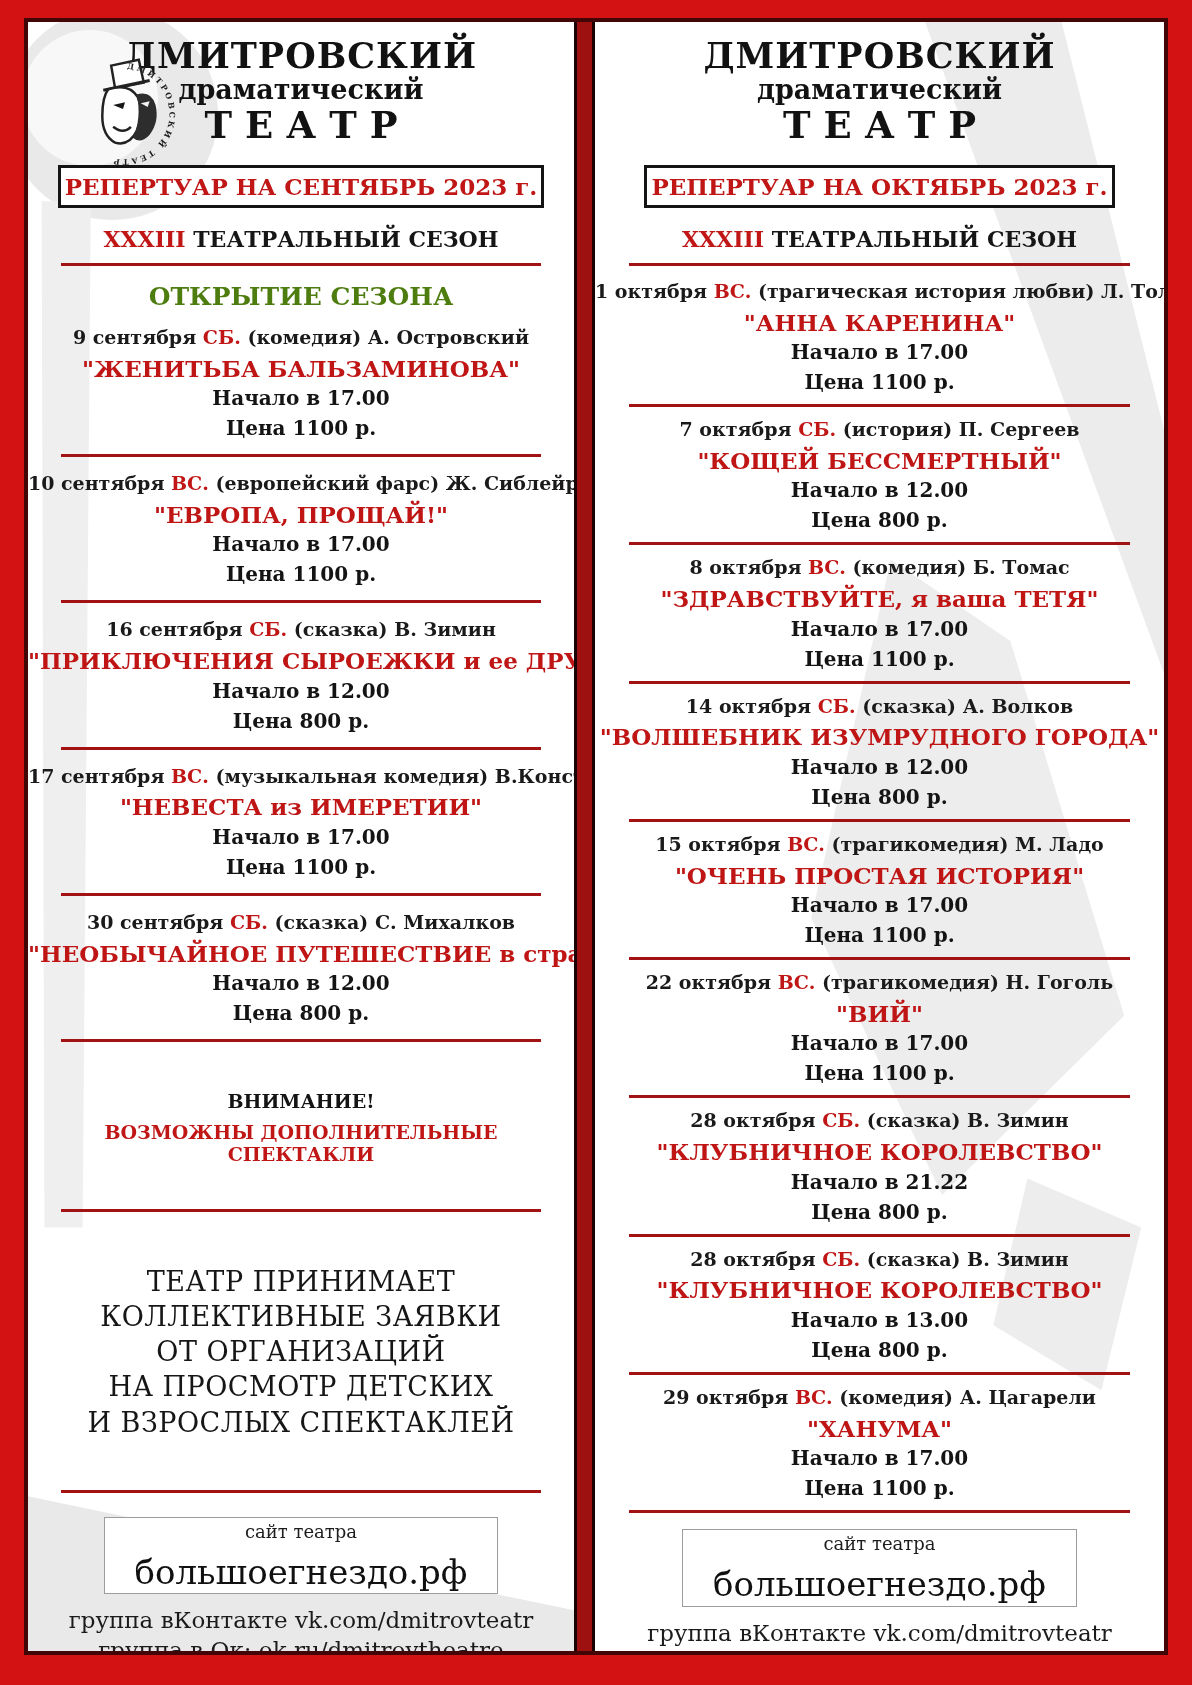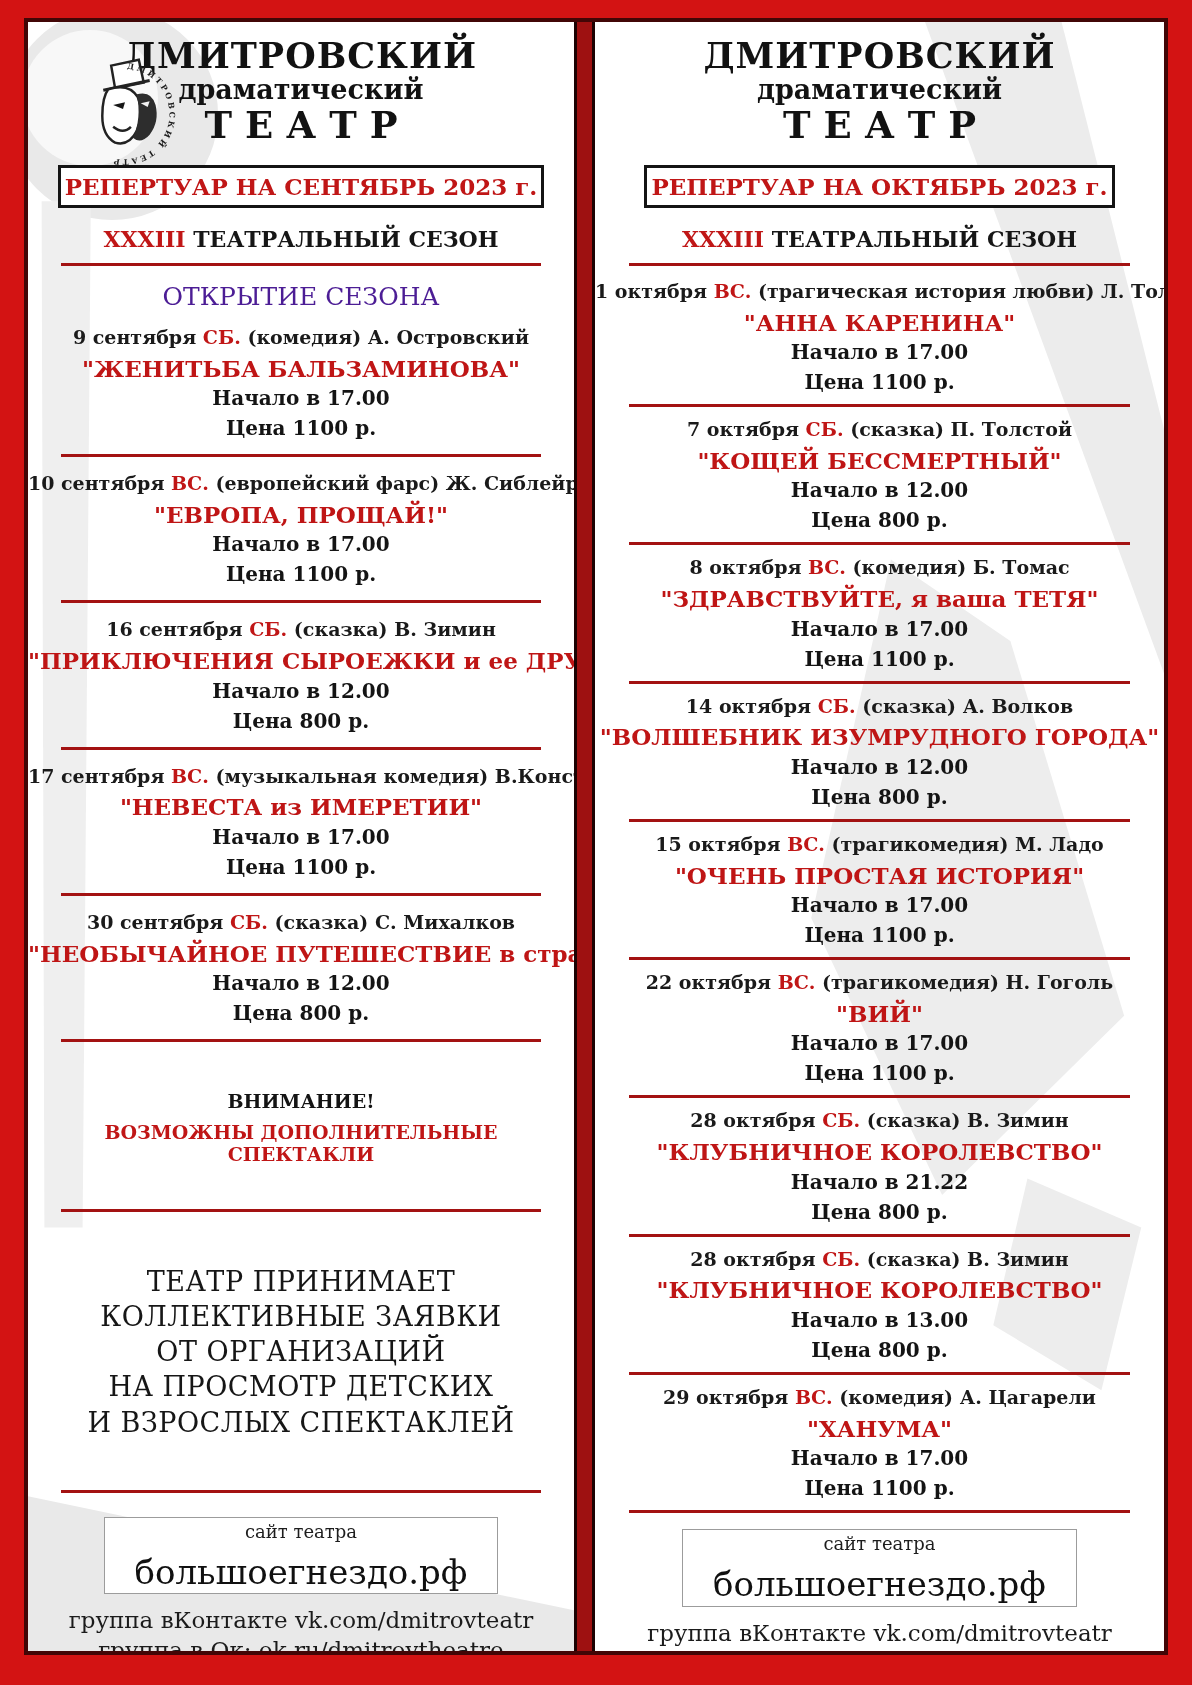--- a/index.html
+++ b/index.html
@@ -39,21 +39,21 @@
   .t3{font-size:37px;font-weight:bold;color:#121212;letter-spacing:13px;margin-left:13px;line-height:1.15;}
   .banner{display:inline-block;border:3px solid #141414;background:#fff;color:#c01616;
           font-weight:bold;font-size:23px;padding:5px 4px;margin-top:18px;white-space:nowrap;}
   .season{font-size:22px;font-weight:bold;color:#161616;margin-top:18px;}
   .season-num{color:#c01616;margin-top:12px;}
 
   
   .sep{height:3px;background:#a31212;width:88%;margin:11px auto;}
 
   
-  .opening{color:#4c1d95;font-size:25px;font-weight:normal;margin:16px 0 12px;}
+  .opening{color:#4d7c0f;font-size:25px;font-weight:bold;margin:16px 0 12px;}
   .event{padding-top:2px;}
   .ev-meta{font-size:19px;font-weight:bold;color:#1a1a1a;white-space:nowrap;line-height:1.35;}
   .ev-day{color:#c01616;}
   .ev-title{font-size:23px;font-weight:bold;color:#bf1515;margin-top:4px;white-space:nowrap;line-height:1.2;}
   .ev-time,.ev-price{font-size:20px;font-weight:bold;color:#141414;margin-top:3px;line-height:1.35;}
   .panel-left .event .sep{margin:12px auto;}
   .panel-right .event .sep{margin:8px auto;}
 
   
   .notice{margin-top:48px;}
@@ -205,21 +205,21 @@
 
         <div class="events">
             <div class="event">
               <div class="ev-meta"><span class="ev-date">1 октября </span><span class="ev-day">ВС.</span><span class="ev-info"> (трагическая история любви) Л. Толстой</span></div>
               <div class="ev-title">"АННА КАРЕНИНА"</div>
               <div class="ev-time">Начало в 17.00</div>
               <div class="ev-price">Цена 1100 р.</div>
               <div class="sep"></div>
             </div>
             <div class="event">
-              <div class="ev-meta"><span class="ev-date">7 октября </span><span class="ev-day">СБ.</span><span class="ev-info"> (сказка) П. Толстой</span></div>
+              <div class="ev-meta"><span class="ev-date">7 октября </span><span class="ev-day">СБ.</span><span class="ev-info"> (история) П. Сергеев</span></div>
               <div class="ev-title">"КОЩЕЙ БЕССМЕРТНЫЙ"</div>
               <div class="ev-time">Начало в 12.00</div>
               <div class="ev-price">Цена 800 р.</div>
               <div class="sep"></div>
             </div>
             <div class="event">
               <div class="ev-meta"><span class="ev-date">8 октября </span><span class="ev-day">ВС.</span><span class="ev-info"> (комедия) Б. Томас</span></div>
               <div class="ev-title">"ЗДРАВСТВУЙТЕ, я ваша ТЕТЯ"</div>
               <div class="ev-time">Начало в 17.00</div>
               <div class="ev-price">Цена 1100 р.</div>

